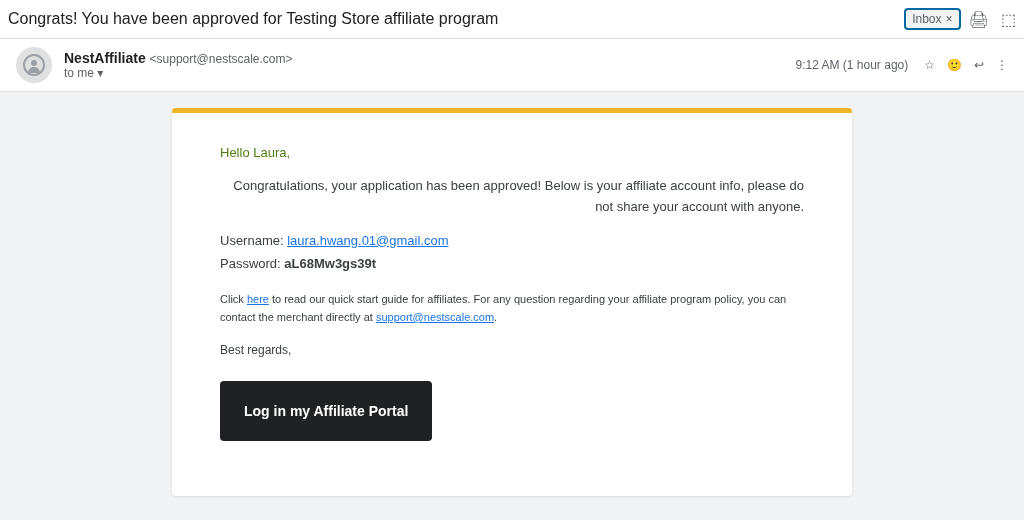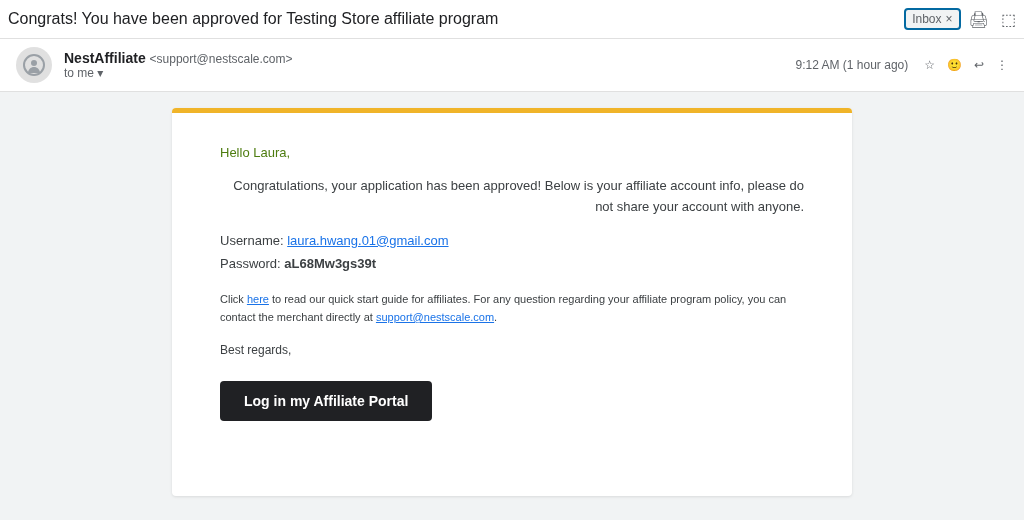--- a/index.html
+++ b/index.html
@@ -190,21 +190,21 @@
       font-size: 12px;
       color: #3c4043;
       margin-bottom: 24px;
     }
 
     .portal-btn {
       background: #202124;
       color: #fff;
       border: none;
       border-radius: 4px;
-      padding: 12px 24px;
+      padding: 22px 24px;
       font-size: 14px;
       font-weight: 600;
       cursor: pointer;
       display: block;
       margin-bottom: 32px;
     }
   </style>
 </head>
 <body>
 

